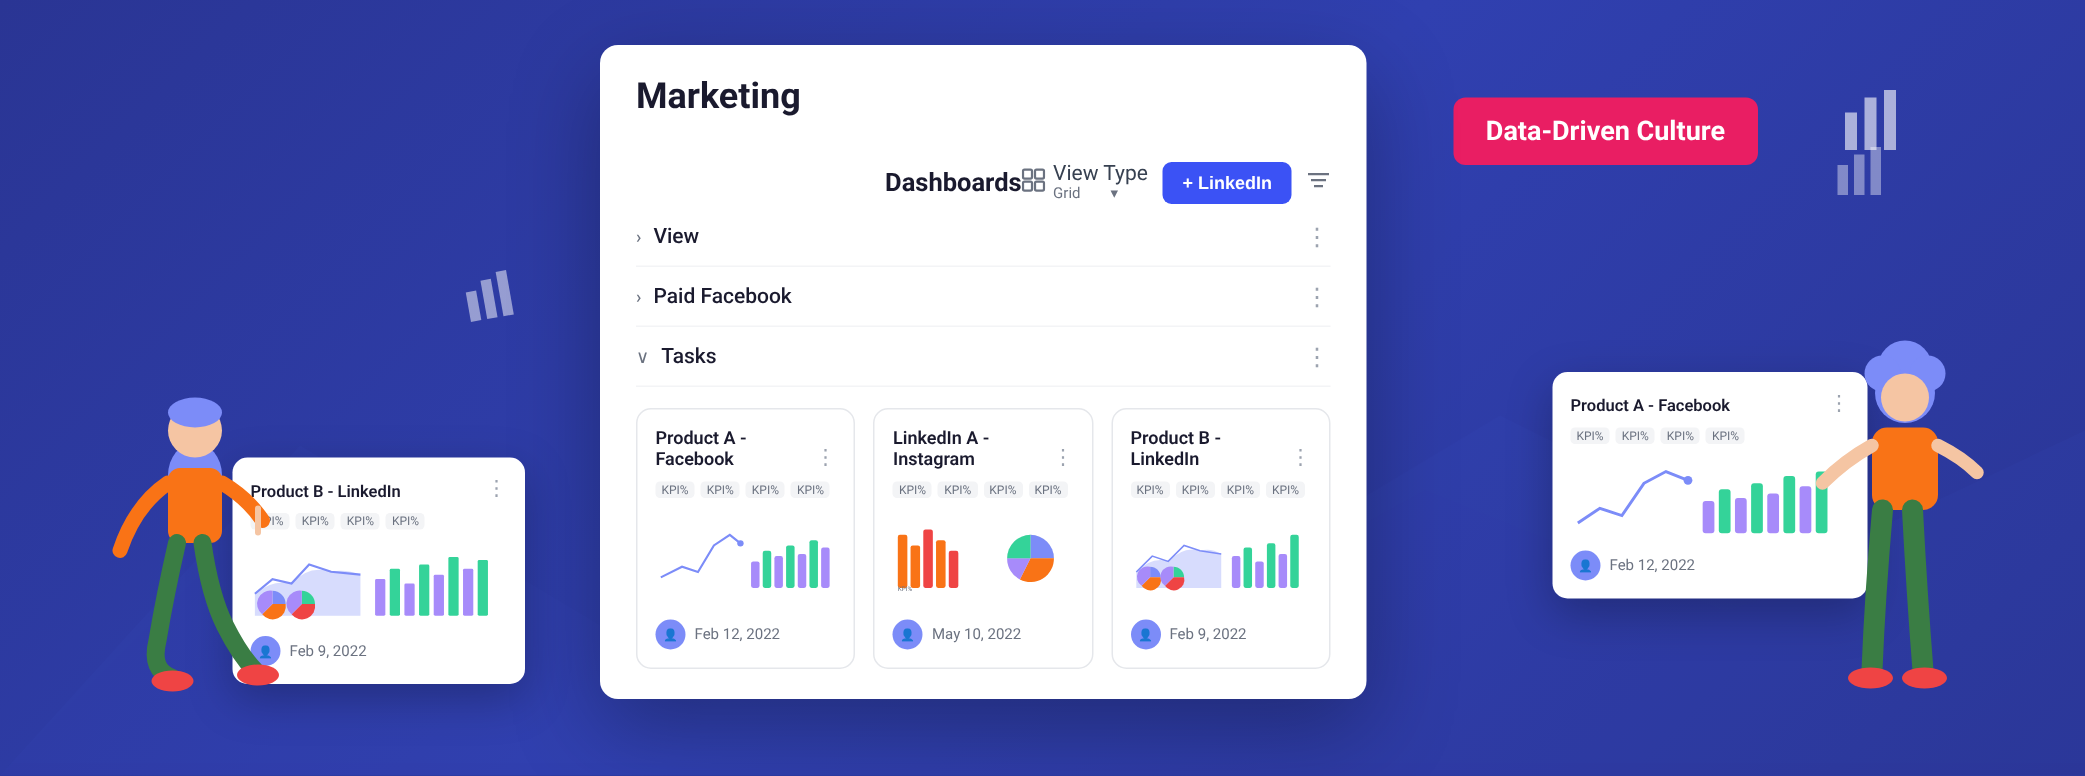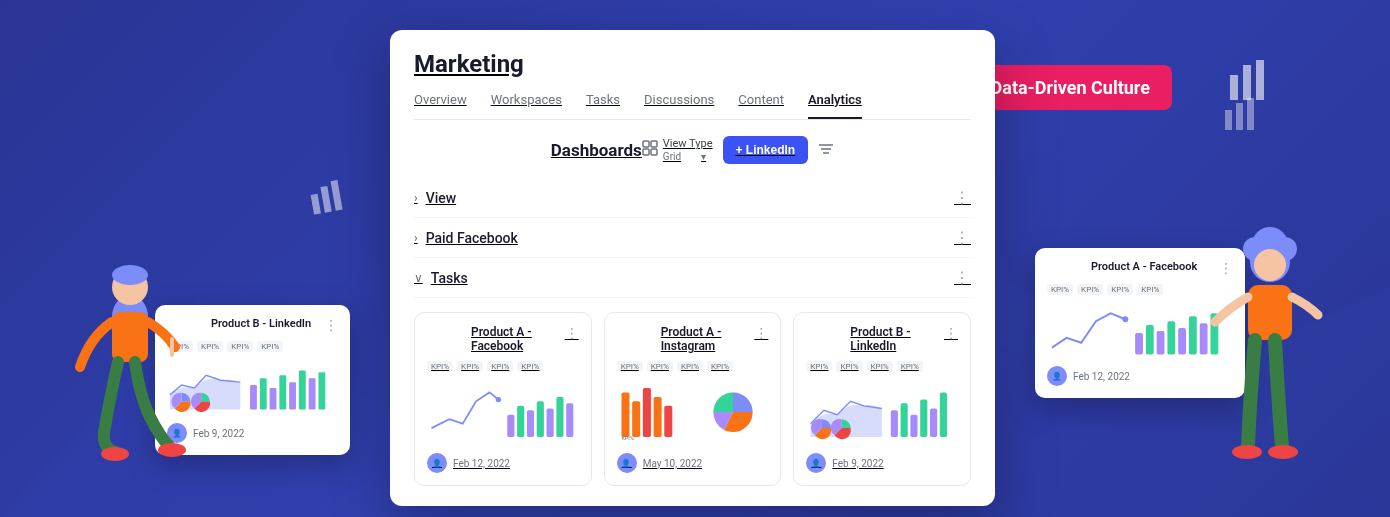--- a/index.html
+++ b/index.html
@@ -17,27 +17,26 @@
       position: absolute;
       inset: 0;
       background: linear-gradient(135deg, #2a3594 0%, #3040b0 50%, #2a3594 100%);
       overflow: hidden;
     }
 
     
     .main-card {
       position: absolute;
       top: 30px;
-      left: 390px;
-      width: 605px;
+      left: 400px;
+      width: 511px;
       background: #fff;
       border-radius: 12px;
       box-shadow: 0 20px 60px rgba(0,0,0,0.3);
       overflow: hidden;
-      text-decoration: underline;
     }
 
     .card-header {
       padding: 20px 24px 0;
     }
 
     .card-title {
       font-size: 24px;
       font-weight: 700;
       color: #1a1a2e;
@@ -65,22 +64,22 @@
       border-bottom: 2px solid #1a1a2e;
     }
 
     .card-body {
       padding: 16px 24px 20px;
     }
 
     .dashboards-header {
       display: flex;
       align-items: center;
-      justify-content: center;
-      margin-bottom: 14px;
+      justify-content: flex-end;
+      margin-bottom: 2px;
     }
 
     .dashboards-title {
       font-size: 17px;
       font-weight: 700;
       color: #1a1a2e;
     }
 
     .dashboards-controls {
       display: flex;
@@ -96,21 +95,21 @@
       color: #374151;
       cursor: pointer;
     }
 
     .view-type-text {
       display: flex;
       flex-direction: column;
       line-height: 1.1;
     }
 
-    .view-type-label { font-size: 11px; color: #374151; }
+    .view-type-label { font-size: 14px; color: #374151; }
     .view-type-sub { font-size: 10px; color: #6b7280; display: flex; align-items: center; gap: 20px; }
 
     .add-dashboard-btn {
       display: flex;
       align-items: center;
       gap: 4px;
       background: #3b52f5;
       color: #fff;
       border: none;
       border-radius: 6px;
@@ -166,24 +165,23 @@
     .dash-card {
       flex: 1;
       border: 1px solid #e5e7eb;
       border-radius: 10px;
       padding: 12px;
       position: relative;
     }
 
     .dash-card-header {
       display: flex;
-      align-items: flex-start;
+      align-items: flex-end;
       justify-content: space-between;
       margin-bottom: 8px;
-      margin-left: 44px;
     }
 
     .dash-card-title {
       font-size: 12px;
       font-weight: 600;
       color: #1a1a2e;
     }
 
     .dash-card-dots {
       color: #9ca3af;
@@ -362,28 +360,20 @@
   <svg width="36" height="36" viewBox="0 0 36 36">
     <rect x="2" y="12" width="7" height="20" fill="white" opacity="0.5"></rect>
     <rect x="13" y="6" width="7" height="26" fill="white" opacity="0.5"></rect>
     <rect x="24" y="2" width="7" height="30" fill="white" opacity="0.5"></rect>
   </svg>
 </div>
 
 <div class="main-card">
   <div class="card-header">
     <div class="card-title">Marketing</div>
-    <div class="nav-tabs">
-      <span class="nav-tab">Overview</span>
-      <span class="nav-tab">Workspaces</span>
-      <span class="nav-tab">Tasks</span>
-      <span class="nav-tab">Discussions</span>
-      <span class="nav-tab">Content</span>
-      <span class="nav-tab active">Analytics</span>
-    </div>
   </div>
 
   <div class="card-body">
 
     <div class="dashboards-header">
       <div class="dashboards-title">Dashboards</div>
       <div class="dashboards-controls">
         <div class="view-type">
           <span style="color:#6b7280; font-size:16px;">
             <svg width="16" height="16" viewBox="0 0 16 16">
@@ -464,21 +454,21 @@
           </svg>
         </div>
         <div class="dash-card-footer">
           <div class="avatar-circle">👤</div>
           <span class="date-text">Feb 12, 2022</span>
         </div>
       </div>
 
       <div class="dash-card">
         <div class="dash-card-header">
-          <span class="dash-card-title">Product A - Instagram</span>
+          <span class="dash-card-title">LinkedIn A - Instagram</span>
           <span class="dash-card-dots">⋮</span>
         </div>
         <div class="kpi-row">
           <span class="kpi-badge">KPI%</span>
           <span class="kpi-badge">KPI%</span>
           <span class="kpi-badge">KPI%</span>
           <span class="kpi-badge">KPI%</span>
         </div>
         <div class="mini-chart">
           <svg width="100%" height="65" viewBox="0 0 170 65">

